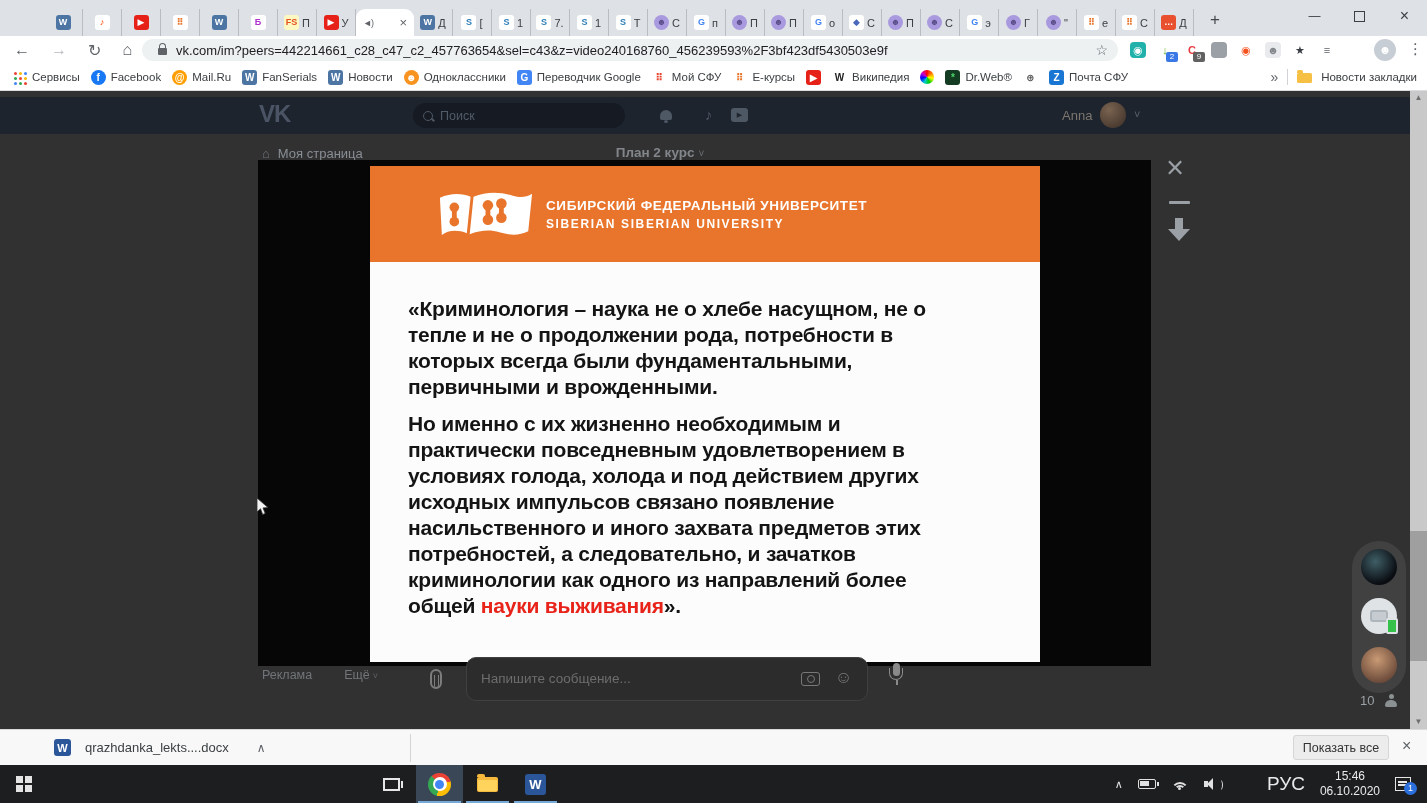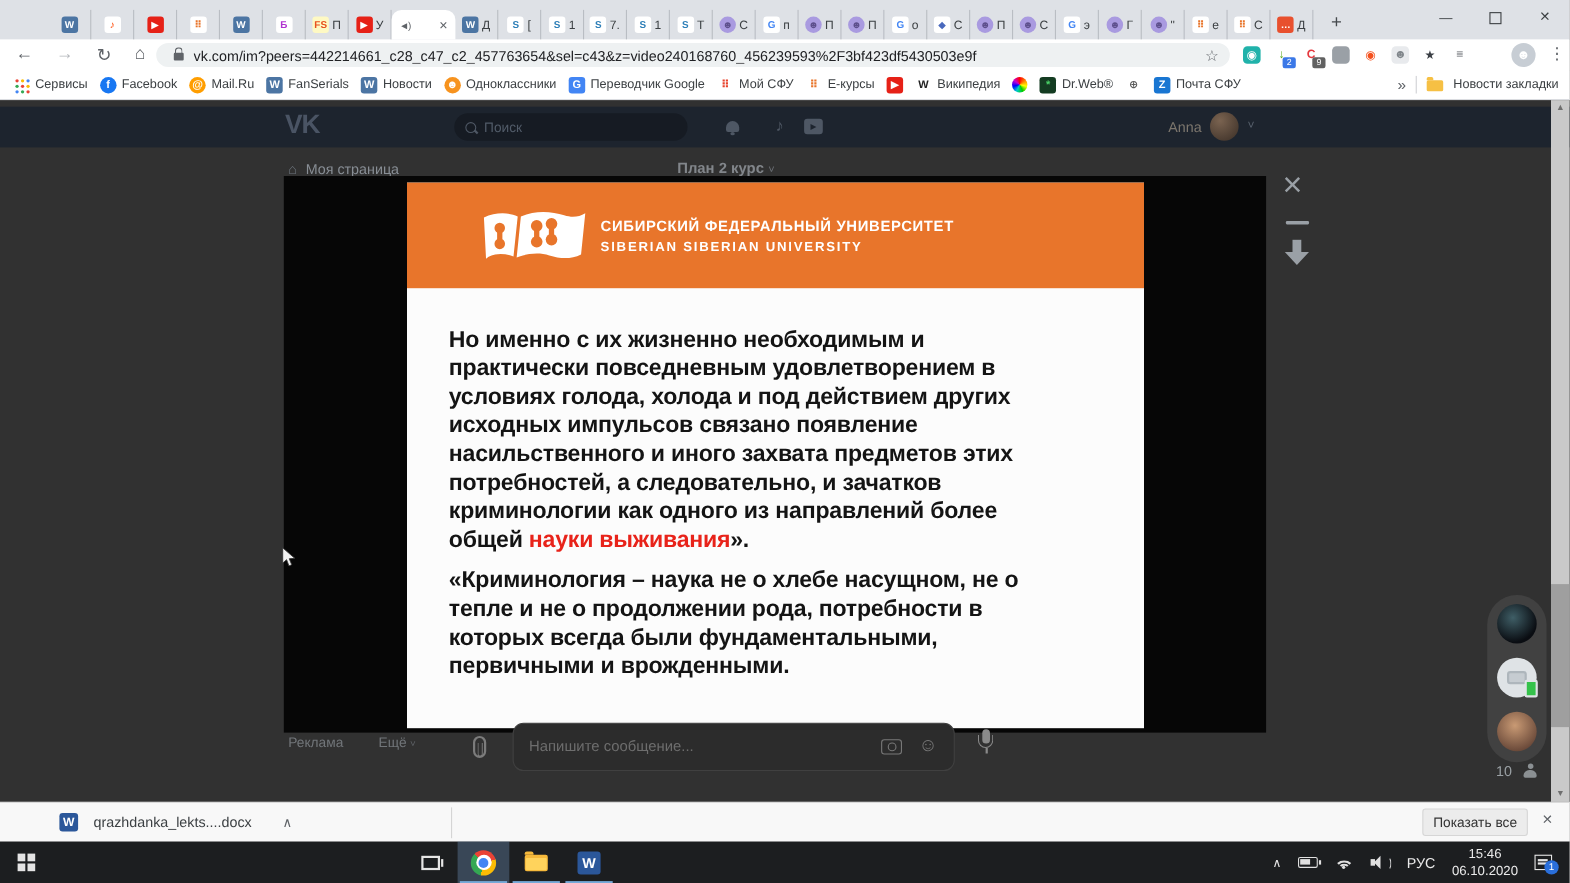--- a/index.html
+++ b/index.html
@@ -182,21 +182,21 @@
   .wifi-ico i{position:absolute;left:50%;transform:translateX(-50%);border:2px solid #e0e0e0;
               border-color:#e0e0e0 transparent transparent transparent;border-radius:50%;box-sizing:border-box;}
   .wifi-a1{width:18px;height:18px;bottom:-9px;}
   .wifi-a2{width:11px;height:11px;bottom:-5.5px;}
   .wifi-dot{position:absolute;left:50%;bottom:1px;width:3px;height:3px;margin-left:-1.5px;border-radius:50%;background:#e0e0e0;}
   .vol-ico{width:18px;height:14px;position:relative;}
   .vol-ico i{position:absolute;left:0;top:4px;width:4px;height:6px;background:#e0e0e0;}
   .vol-ico::before{content:"";position:absolute;left:3px;top:1px;border:6px solid transparent;border-right:6px solid #e0e0e0;border-left:none;}
   .vol-ico::after{content:"";position:absolute;left:12px;top:2px;width:5px;height:10px;border:1.6px solid transparent;
                   border-right-color:#e0e0e0;border-radius:50%;}
-  .tray-lang{font-size:13px;}
+  .tray-lang{font-size:19px;margin-left:30px;}
   .tray-clock{text-align:center;font-size:12px;line-height:15px;}
   .notif-ico{width:16px;height:14px;border:1.5px solid #e6e6e6;box-sizing:border-box;position:relative;margin-right:8px;}
   .notif-ico i{position:absolute;left:2px;top:3px;width:9px;height:1.5px;background:#e6e6e6;box-shadow:0 3px #e6e6e6;}
   .notif-badge{position:absolute;right:-7px;bottom:-5px;width:13px;height:13px;border-radius:50%;background:var(--blue);
                color:#fff;font-size:9px;line-height:13px;text-align:center;}
 </style>
 </head>
 <body>
 
 <div class="tabstrip">
@@ -473,22 +473,22 @@
           <rect x="63.5" y="15" width="5" height="15" fill="currentColor"></rect>
           <circle cx="66" cy="15" r="5.5" fill="currentColor"></circle>
           <circle cx="66" cy="30" r="5.5" fill="currentColor"></circle>
         </svg>
         <div class="org">
           <div class="org-ru">СИБИРСКИЙ ФЕДЕРАЛЬНЫЙ УНИВЕРСИТЕТ</div>
           <div class="org-en">SIBERIAN SIBERIAN UNIVERSITY</div>
         </div>
       </div>
       <div class="slide-body">
+        <p>«Криминология – наука не о хлебе насущном, не о тепле и не о продолжении рода, потребности в которых всегда были фундаментальными, первичными и врожденными.</p>
         <p><span>Но именно с их жизненно необходимым и практически повседневным удовлетворением в условиях голода, холода и под действием других исходных импульсов связано появление насильственного и иного захвата предметов этих потребностей, а следовательно, и зачатков криминологии как одного из направлений более общей </span><span class="p2-red">науки выживания</span><span>».</span></p>
-        <p>«Криминология – наука не о хлебе насущном, не о тепле и не о продолжении рода, потребности в которых всегда были фундаментальными, первичными и врожденными.</p>
       </div>
     </div>
   </div>
 
   <span class="vc-x">×</span>
   <span class="vc-min"></span>
   <span class="vc-dl"></span>
 
   <svg class="cursor-arrow" viewBox="0 0 13 19">
     <path d="M1,1 L1,15 L4.5,11.8 L6.7,17.5 L9.2,16.4 L7,10.9 L12,10.6 Z" fill="#f2f2f2" stroke="#333" stroke-width="0.8"></path>

